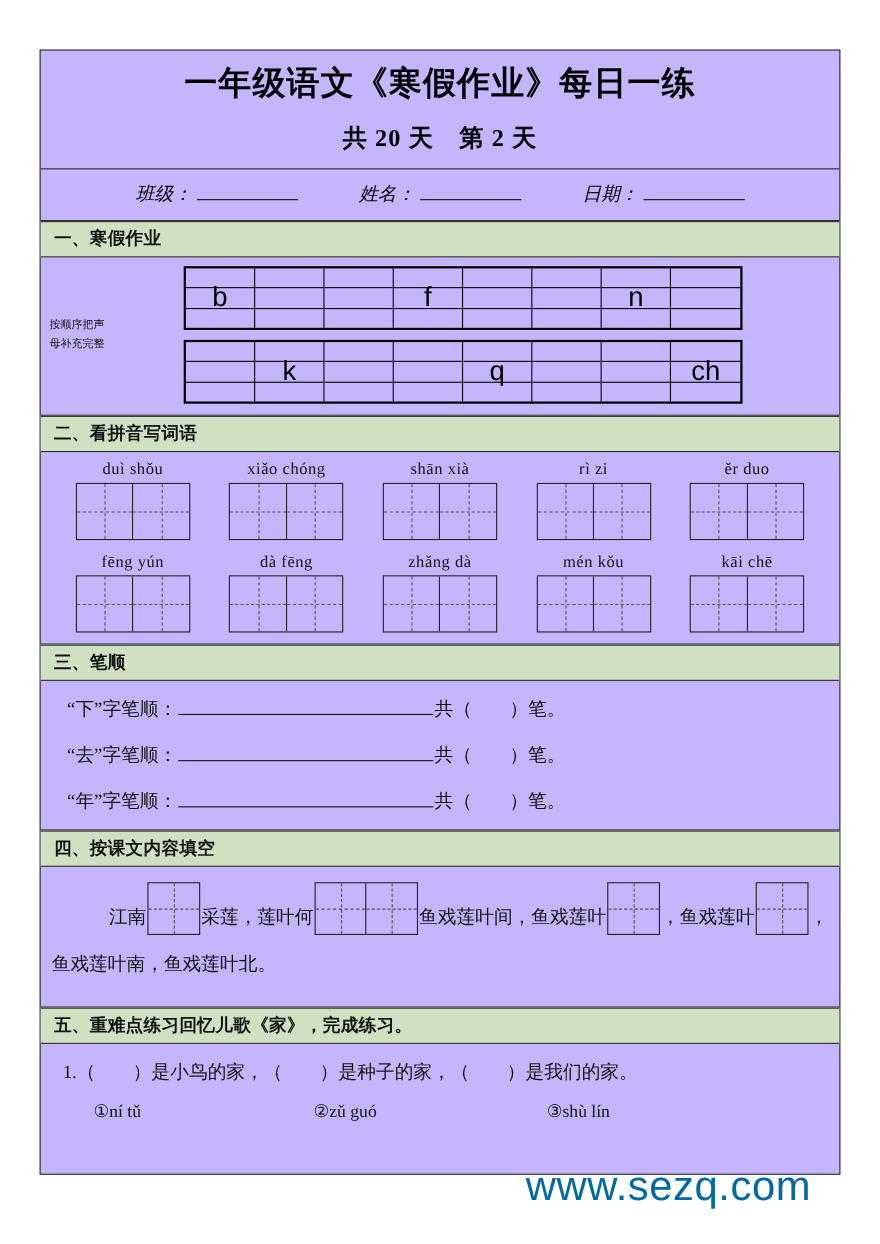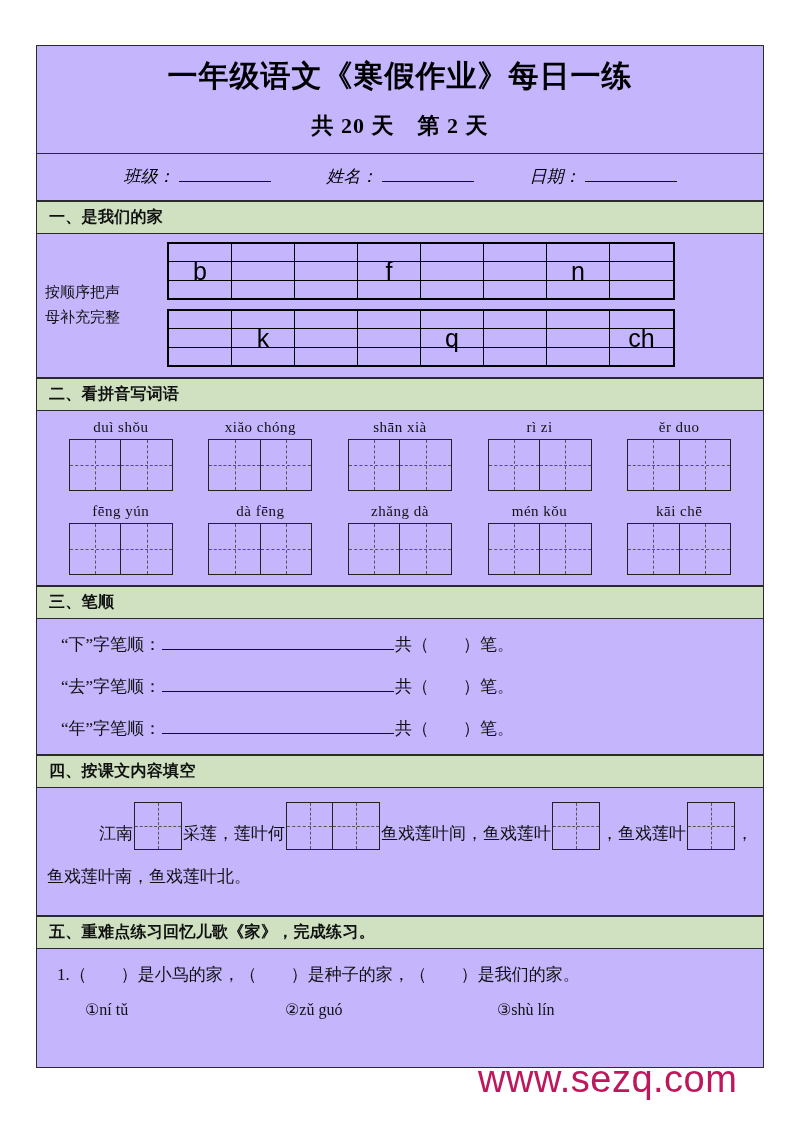--- a/index.html
+++ b/index.html
@@ -78,21 +78,21 @@
   }
 
   
   .s1-wrap {
     display: flex;
     align-items: center;
     padding: 8px 0 10px 8px;
     border-bottom: 1.5px solid #2b2b2b;
   }
   .s1-label {
-    font-size: 15px;
+    font-size: 10px;
     line-height: 1.62;
     width: 122px;
     flex: none;
     color: #111;
   }
   .s1-grids { flex: none; }
   .py-row {
     display: flex;
     border: 2px solid #000;
     width: 508px;
@@ -238,21 +238,21 @@
   .opt { white-space: nowrap; }
   .opt:nth-child(1) { width: 200px; }
   .opt:nth-child(2) { width: 212px; }
 
   
   .watermark {
     position: absolute;
     left: 478px; top: 1058px;
     font-family: "Liberation Sans", "DejaVu Sans", sans-serif;
     font-size: 38px;
-    color: #be185d;
+    color: #0369a1;
     letter-spacing: 0.5px;
     white-space: nowrap;
   }
 </style>
 </head>
 <body>
 
 <div id="page">
 
   <div class="sheet">
@@ -270,21 +270,21 @@
       <span class="info-field">
         <span class="info-label">姓名：</span>
         <span class="info-blank"></span>
       </span>
       <span class="info-field">
         <span class="info-label">日期：</span>
         <span class="info-blank"></span>
       </span>
     </div>
 
-    <div class="sec-head">一、是我们的家</div>
+    <div class="sec-head">一、寒假作业</div>
     <div class="s1-wrap">
       <div class="s1-label">
         <div>按顺序把声</div>
         <div>母补充完整</div>
       </div>
       <div class="s1-grids">
         <div class="py-row">
           <div class="py-cell">
               <span class="py-letter">b</span>
             </div>

